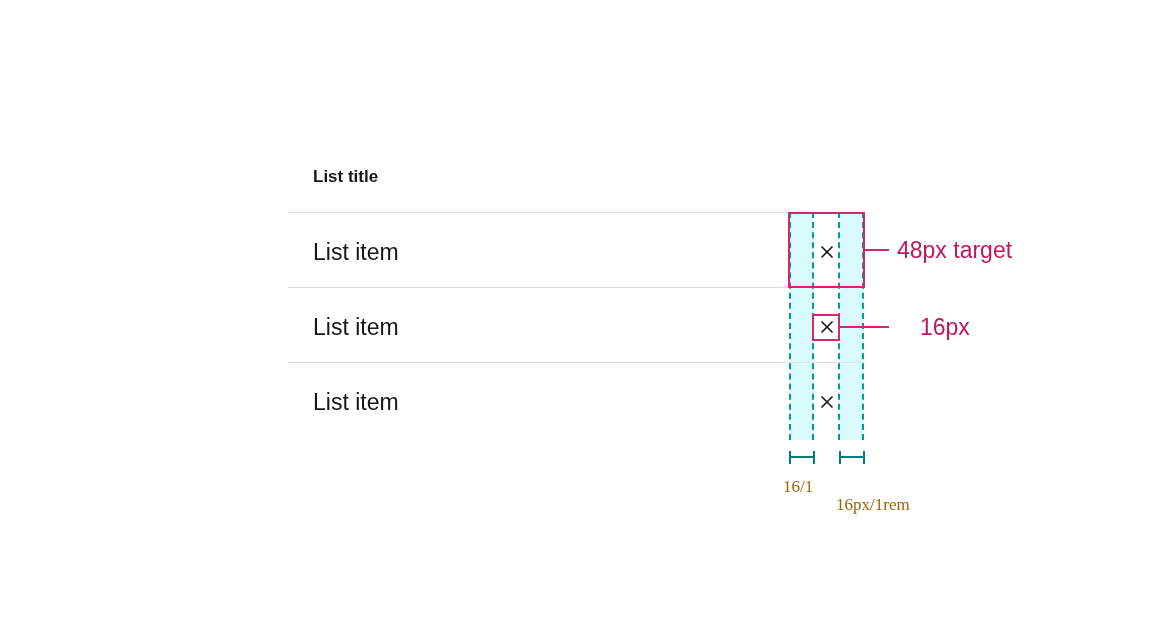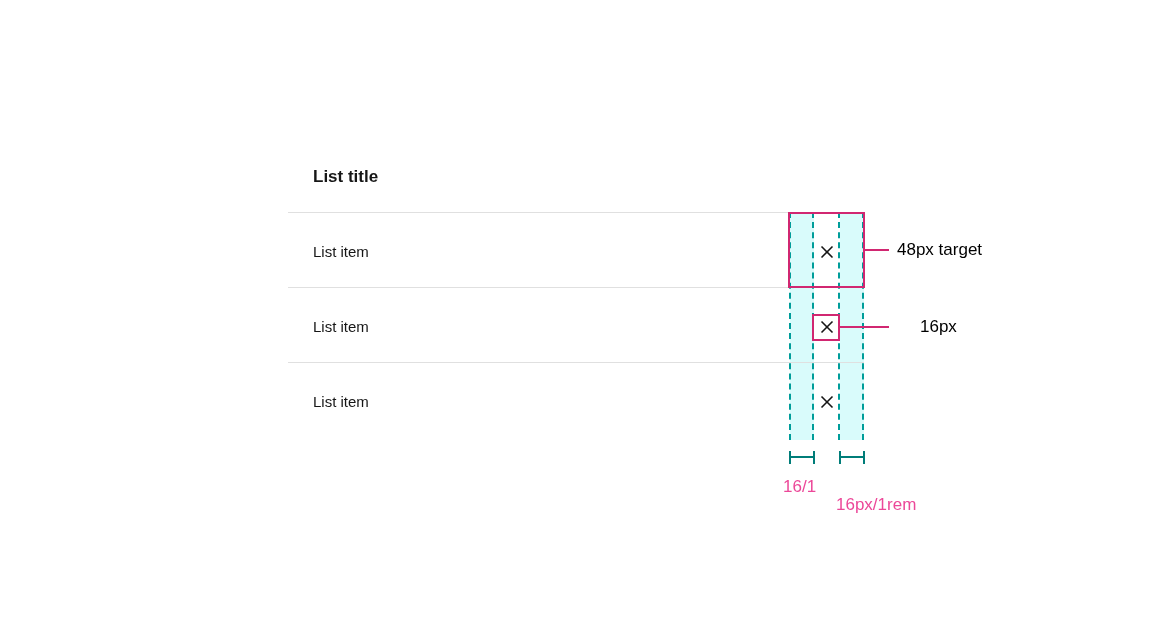--- a/index.html
+++ b/index.html
@@ -18,21 +18,21 @@
   }
   .abs { position: absolute; }
 
   .list-title {
     left: 313px; top: 166px;
     font-size: 17px; font-weight: bold;
     line-height: 22px; color: #161616;
     letter-spacing: 0;
   }
   .list-item-label {
-    font-size: 15px; font-weight: normal;
+    font-size: 23px; font-weight: normal;
     line-height: 22px; color: #161616;
   }
   .divider {
     left: 288px; width: 576px; height: 1px;
     background: #e0e0e0;
   }
   .strip {
     top: 212px; height: 228px; width: 24px;
     background: #d9fbfb;
   }
@@ -45,36 +45,36 @@
     display: flex; align-items: center; justify-content: center;
     background: transparent; border: none; padding: 0; cursor: pointer;
   }
   .pink-box {
     border: 2px solid #d12771;
     box-sizing: border-box;
     background: transparent;
   }
   .connector { height: 2px; background: #d12771; }
   .pink-label {
-    font-size: 17px; line-height: 20px;
-    color: #000000; white-space: nowrap;
+    font-size: 23px; line-height: 20px;
+    color: #be185d; white-space: nowrap;
   }
   .bracket {
     top: 451px; width: 26px; height: 13px;
     border-left: 2px solid #007d79;
     border-right: 2px solid #007d79;
     box-sizing: border-box;
   }
   .bracket-bar {
     position: absolute; left: 0; right: 0; top: 5px; height: 2px;
     background: #007d79;
   }
   .teal-label {
     font-size: 17px; line-height: 20px;
-    color: #ec4899; white-space: nowrap;
+    color: #a16207; white-space: nowrap; font-family: Liberation Serif, serif;
   }
 </style>
 </head>
 <body>
 
 <div class="canvas">
 
   <div class="abs strip" style="left:790px;"></div>
   <div class="abs strip" style="left:840px;"></div>
 

